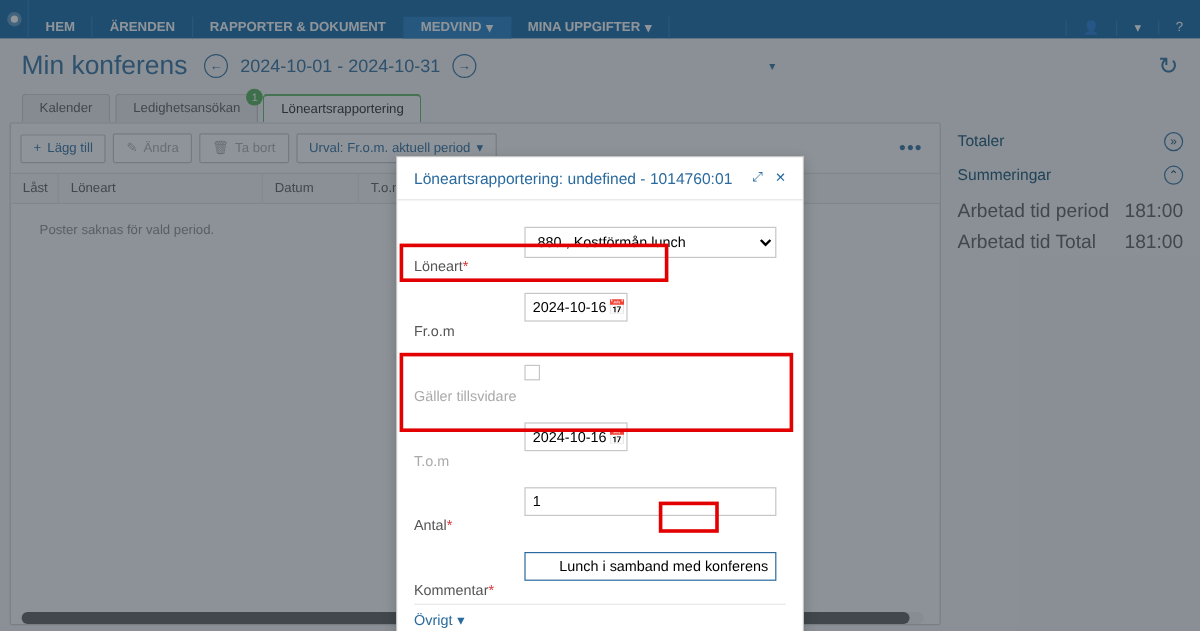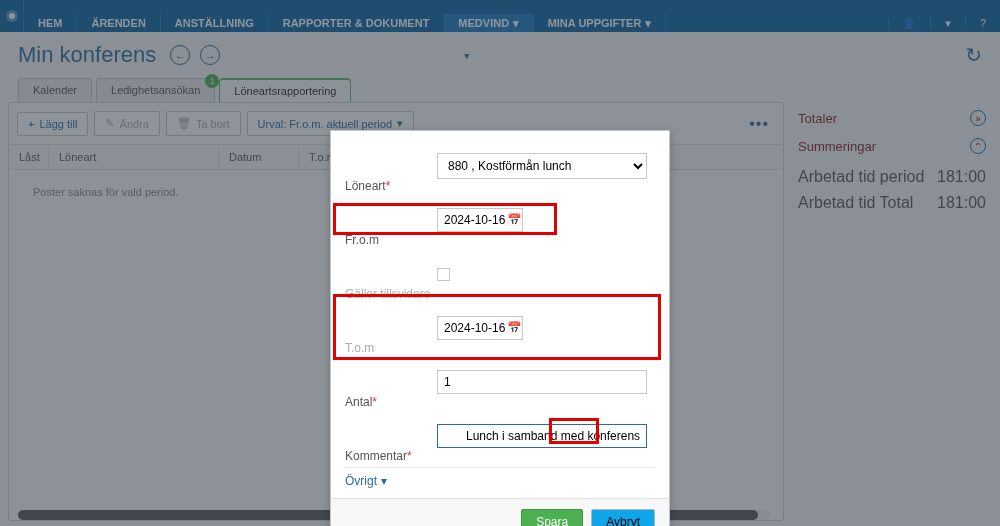--- a/index.html
+++ b/index.html
@@ -35,21 +35,21 @@
   .toolbar { display:flex; align-items:center; gap:6px; padding:8px; }
   .tbtn { border:1px solid #c6c6c6; background:#fff; color:#2a6a9e; padding:5px 10px; font-size:11px; border-radius:2px; display:flex; align-items:center; gap:5px; cursor:pointer; }
   .tbtn.disabled { color:#aaa; cursor:default; }
   .more-btn { margin-left:auto; color:#2a6a9e; cursor:pointer; font-size:16px; letter-spacing:1px; padding:0 6px; }
 
   .grid-head { display:flex; border-top:1px solid #e0e0e0; border-bottom:1px solid #e0e0e0; background:#f6f6f6; font-size:11px; color:#555; }
   .gh { padding:6px 10px; border-right:1px solid #e4e4e4; }
   .gh.last{border-right:none;}
   .grid-body { min-height:350px; padding:16px 24px; font-size:11px; color:#888; }
 
-  .side-head { display:flex; justify-content:space-between; align-items:center; color:#7f1d1d; font-size:13px; padding:2px 6px; }
+  .side-head { display:flex; justify-content:space-between; color:#0c4a6e; font-size:13px; padding:2px 6px; }
   .side-head .chev { width:16px; height:16px; border:1px solid #2a6a9e; border-radius:50%; display:flex; align-items:center; justify-content:center; font-size:10px; }
   .side-rows { font-size:16px; color:#555; }
   .side-row { display:flex; justify-content:space-between; padding:4px 6px; }
 
   
   .overlay { position:absolute; inset:0; background:rgba(50,60,70,0.55); }
 
   
   .modal { position:absolute; left:330px; top:130px; width:340px; background:#fff; border:1px solid #c3c3c3; box-shadow:0 3px 10px rgba(0,0,0,0.2); }
   .modal-head { display:flex; align-items:center; justify-content:space-between; padding:10px 14px; border-bottom:1px solid #e4e4e4; }
@@ -89,23 +89,20 @@
         <circle cx="8" cy="8" r="3" fill="#fff"></circle>
       </svg>
   </div>
   <div class="nav-item">
       <span>HEM</span>
     </div>
   <div class="nav-item">
       <span>ÄRENDEN</span>
     </div>
   <div class="nav-item">
-      <span>ANSTÄLLNING</span>
-    </div>
-  <div class="nav-item">
       <span>RAPPORTER &amp; DOKUMENT</span>
     </div>
   <div class="nav-item active">
       <span>MEDVIND</span>
       <span>▾</span>
     </div>
   <div class="nav-item">
       <span>MINA UPPGIFTER</span>
       <span>▾</span>
     </div>
@@ -120,20 +117,21 @@
     <div class="nav-item">
         <span>?</span>
       </div>
   </div>
 </div>
 
 <div class="page-head">
   <h1>Min konferens</h1>
   <div class="period-nav">
     <div class="circ-btn">←</div>
+    <span style="font-size:15px;">2024-10-01 - 2024-10-31</span>
     <div class="circ-btn">→</div>
   </div>
   <span style="margin-left:230px; color:#2a6a9e; font-size:10px;">▾</span>
   <span class="refresh-icon">↻</span>
 </div>
 
 <div class="tabs">
   <div class="tab"><span>Kalender</span></div>
   <div class="tab"><span>Ledighetsansökan</span><span class="badge">1</span></div>
   <div class="tab active"><span>Löneartsrapportering</span></div>
@@ -195,20 +193,27 @@
   </div>
 </div>
 
 <div class="scroll-track">
     <div class="scroll-thumb"></div>
   </div>
 
 <div class="overlay"></div>
 
 <div class="modal">
+  <div class="modal-head">
+    <span class="modal-title">Löneartsrapportering: undefined - 1014760:01</span>
+    <div class="modal-ctrl">
+      <span>⤢</span>
+      <span>✕</span>
+    </div>
+  </div>
   <div class="modal-body">
     <div class="fr">
       <div class="fl"><span>Löneart</span><span class="req">*</span></div>
       <div class="fld">
           <select class="sel"><option>880 , Kostförmån lunch</option></select>
         </div>
     </div>
     <div class="fr">
       <div class="fl"><span>Fr.o.m</span></div>
       <div class="fld">

